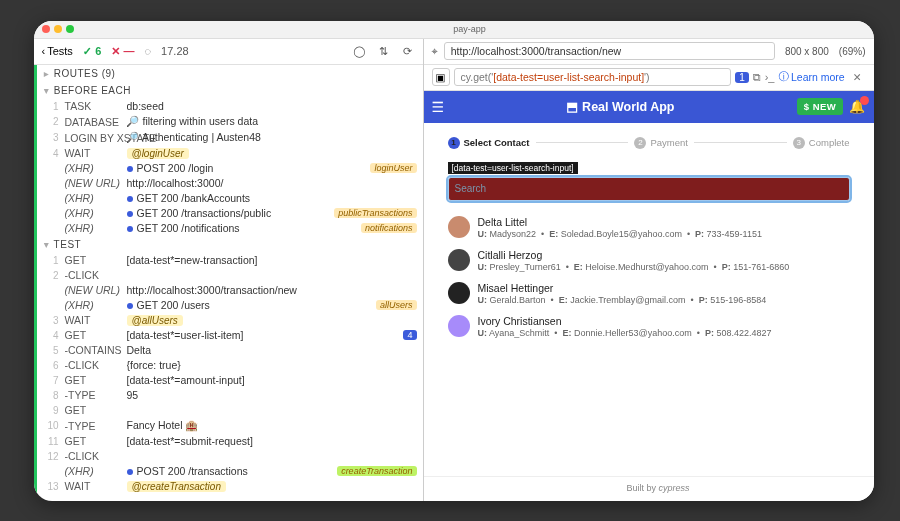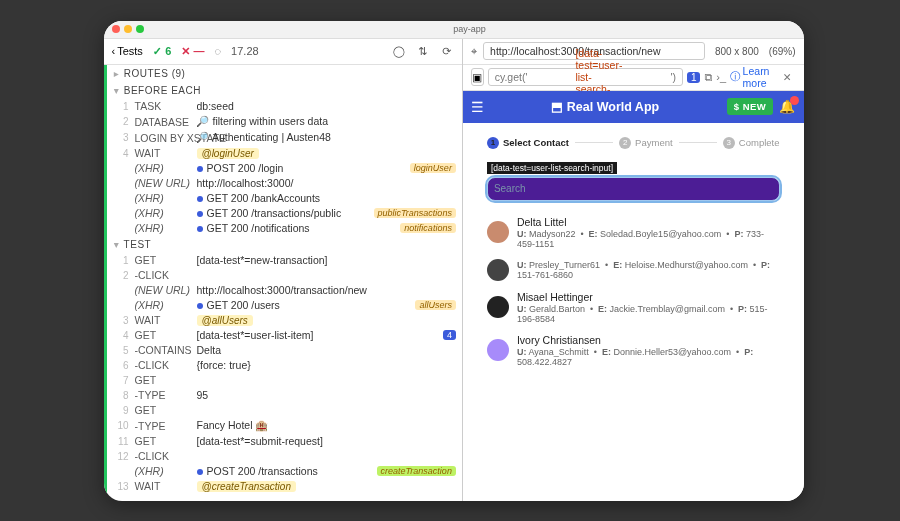--- a/index.html
+++ b/index.html
@@ -1,17 +1,17 @@
 <!DOCTYPE html>
 <html><head>
 <meta charset="utf-8">
 <style>
   * { margin:0; padding:0; box-sizing:border-box; font-family: "Helvetica Neue",Arial,sans-serif; }
   body { background:#353535; display:flex; align-items:center; justify-content:center; width:900px; height:521px; overflow:hidden; }
-  .device { width:700px; height:480px; background:#fff; border-radius:18px; box-shadow:0 4px 20px rgba(0,0,0,.4); overflow:hidden; position:relative;margin-left:7px; }
+  .device { width:840px; height:480px; background:#fff; border-radius:18px; box-shadow:0 4px 20px rgba(0,0,0,.4); overflow:hidden; position:relative;margin-left:7px; }
   .titlebar { height:18px; background:#f2f2f2; border-bottom:1px solid #ddd; display:flex; align-items:center; padding:0 8px; font-size:9px; color:#666; }
   .traffic { display:flex; gap:4px; }
   .traffic span { width:8px; height:8px; border-radius:50%; display:inline-block; }
   .red{background:#ff5f56}.yellow{background:#ffbd2e}.green{background:#27c93f}
   .titlebar-title { flex:1; text-align:center; }
   .app { display:flex; height:calc(100% - 18px); }
 
   
   .runner { width:390px; border-right:1px solid #ccc; display:flex; flex-direction:column; overflow:hidden; }
   .runner-top { height:26px; display:flex; align-items:center; gap:10px; padding:0 8px; font-size:11px; border-bottom:1px solid #e0e0e0; }
@@ -44,21 +44,21 @@
   .badge-blue { position:absolute; right:6px; background:#3b5bdb; color:#fff; border-radius:3px; font-size:9px; padding:0 4px; }
   .url{ color:#2b7de9 }
 
   
   .preview { flex:1; display:flex; flex-direction:column; }
   .urlbar { height:26px; display:flex; align-items:center; gap:6px; padding:0 8px; border-bottom:1px solid #e0e0e0; font-size:11px; color:#555; }
   .url-input { flex:1; height:18px; border:1px solid #ccc; border-radius:3px; padding:0 6px; font-size:10.5px; display:flex; align-items:center; color:#333; }
   .vp-size { color:#555; font-size:10px; margin-left:4px; }
   .selectorbar { height:26px; display:flex; align-items:center; gap:4px; padding:0 8px; border-bottom:1px solid #e0e0e0; font-size:10.5px; }
   .selectorbar .pick { width:18px; height:18px; border:1px solid #ccc; border-radius:3px; display:flex; align-items:center; justify-content:center; background:#fff; }
-  .selectorbar .sel-input { flex:1; height:18px; border:1px solid #ccc; border-radius:3px; background:#fff; padding:0 6px; display:flex; align-items:center; font-family:Menlo,Consolas,monospace;gap:48px; }
+  .selectorbar .sel-input { flex:1; height:18px; border:1px solid #ccc; border-radius:3px; background:#fff; padding:0 6px; display:flex; align-items:center; font-family:Menlo,Consolas,monospace; }
   .selectorbar .sel-input .pre { color:#777; }
   .selectorbar .sel-input .q { color:#c2410c; }
   .selectorbar .count { background:#3b5bdb; color:#fff; border-radius:3px; padding:0 4px; font-size:10px; }
   .selectorbar .learn { color:#2563eb; display:flex; align-items:center; gap:2px }
   .selectorbar .close { color:#777; padding:0 4px; }
 
   .phone-wrap { flex:1; background:#f1f1f1; display:flex; flex-direction:column; }
   .phone { flex:1; background:#fff; display:flex; flex-direction:column; }
   .appbar { height:32px; background:#3a56d4; display:flex; align-items:center; color:#fff; padding:0 8px; gap:6px; }
   .appbar .hamburger { font-size:14px; }
@@ -68,21 +68,21 @@
   .appbar .bell .dot { position:absolute; top:-3px; right:-3px; width:9px; height:9px; background:#ff4d4d; border-radius:50%; font-size:7px; display:flex; align-items:center;justify-content:center }
 
   .content { flex:1; padding:14px 24px; }
   .stepper { display:flex; align-items:center; gap:6px; font-size:9.5px; color:#999; margin-bottom:8px; }
   .stepper .step { display:flex; align-items:center; gap:4px; }
   .stepper .circle { width:12px; height:12px; border-radius:50%; background:#bbb; color:#fff; font-size:8px; display:flex; align-items:center;justify-content:center }
   .stepper .circle.active{ background:#3a56d4 }
   .stepper .step.active span{ color:#222; font-weight:600 }
   .stepper .line { flex:1; height:1px; background:#ddd; }
   .hl-tag { background:#1a1a1a; color:#fff; font-size:8.5px; padding:1px 4px; display:inline-block; }
-  .searchbox { margin-top:2px; height:24px; background:#4c1d95; border:1px solid #9fc8ef; border-radius:8px; outline:2px solid #7fb5e8; padding:0 6px; font-size:10px; color:#7a94aa; display:flex; align-items:center; }
+  .searchbox { margin-top:2px; height:24px; background:#7f1d1d; border:1px solid #9fc8ef; border-radius:3px; outline:2px solid #7fb5e8; padding:0 6px; font-size:10px; color:#7a94aa; display:flex; align-items:center; }
   .contacts { margin-top:10px; }
   .contact { display:flex; gap:8px; padding:5px 0; font-size:9px; color:#666; align-items:center; }
   .avatar { width:22px; height:22px; border-radius:50%; background:#c9c9c9; flex-shrink:0; background-size:cover; display:flex; align-items:center; justify-content:center; font-size:10px; color:#fff }
   .contact .info .name { font-size:10.5px; color:#222; margin-bottom:1px }
   .contact .info .meta b { color:#666 }
   .footer { text-align:center; font-size:9px; color:#888; padding:6px 0; border-top:1px solid #eee }
   .logo{width:12px;height:12px;display:inline-block;font-style:italic}
   .copy-icon { color:#777; font-size:11px; }
 </style>
 </head>
@@ -207,20 +207,21 @@
               <span class="msg ">Delta</span>
             </div>
             <div class="cmd-row">
               <span class="ln">6</span>
               <span class="name ">-CLICK</span>
               <span class="msg ">{force: true}</span>
             </div>
             <div class="cmd-row">
               <span class="ln">7</span>
               <span class="name ">GET</span>
+              <span class="msg ">[data-test*=amount-input]</span>
             </div>
             <div class="cmd-row">
               <span class="ln">8</span>
               <span class="name ">-TYPE</span>
               <span class="msg ">95</span>
             </div>
             <div class="cmd-row">
               <span class="ln">9</span>
               <span class="name ">GET</span>
             </div>
@@ -314,37 +315,41 @@
                 <div class="contact">
                   <div class="avatar" style="background:#c98b6e"></div>
   <div class="info">
     <div class="name">Delta Littel</div>
     <div class="meta"><b>U:</b> Madyson22 &nbsp;•&nbsp; <b>E:</b> Soledad.Boyle15@yahoo.com &nbsp;•&nbsp; <b>P:</b> 733-459-1151</div>
   </div>
                 </div>
                 <div class="contact">
                   <div class="avatar" style="background:#444"></div>
   <div class="info">
+    <div class="name">Citlalli Herzog</div>
     <div class="meta"><b>U:</b> Presley_Turner61 &nbsp;•&nbsp; <b>E:</b> Heloise.Medhurst@yahoo.com &nbsp;•&nbsp; <b>P:</b> 151-761-6860</div>
   </div>
                 </div>
                 <div class="contact">
                   <div class="avatar" style="background:#222"></div>
   <div class="info">
     <div class="name">Misael Hettinger</div>
     <div class="meta"><b>U:</b> Gerald.Barton &nbsp;•&nbsp; <b>E:</b> Jackie.Tremblay@gmail.com &nbsp;•&nbsp; <b>P:</b> 515-196-8584</div>
   </div>
                 </div>
                 <div class="contact">
                   <div class="avatar" style="background:#a78bfa"></div>
   <div class="info">
     <div class="name">Ivory Christiansen</div>
     <div class="meta"><b>U:</b> Ayana_Schmitt &nbsp;•&nbsp; <b>E:</b> Donnie.Heller53@yahoo.com &nbsp;•&nbsp; <b>P:</b> 508.422.4827</div>
   </div>
                 </div>
               </div>
           </div>
 
+          <div class="footer">
+            <span>Built by</span> <span class="logo">cypress</span>
+          </div>
         </div>
       </div>
     </div>
   </div>
 </div>
 
 </body></html>

